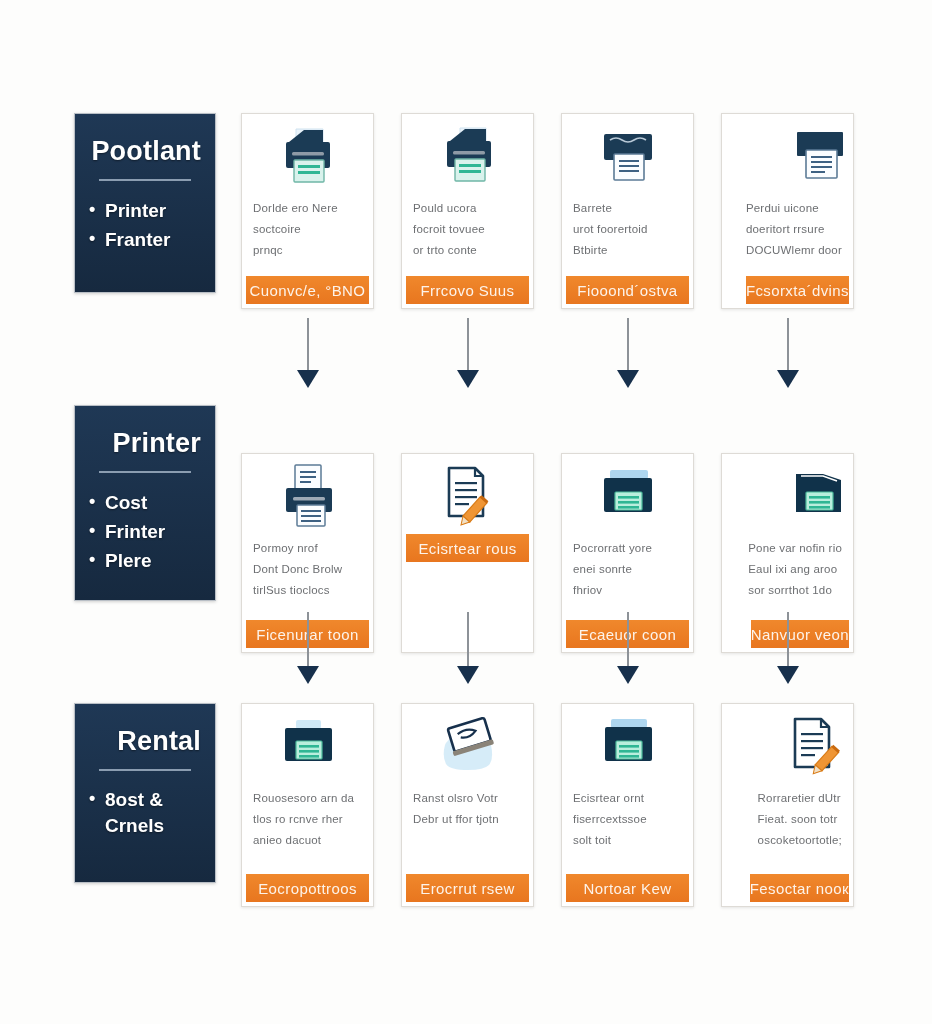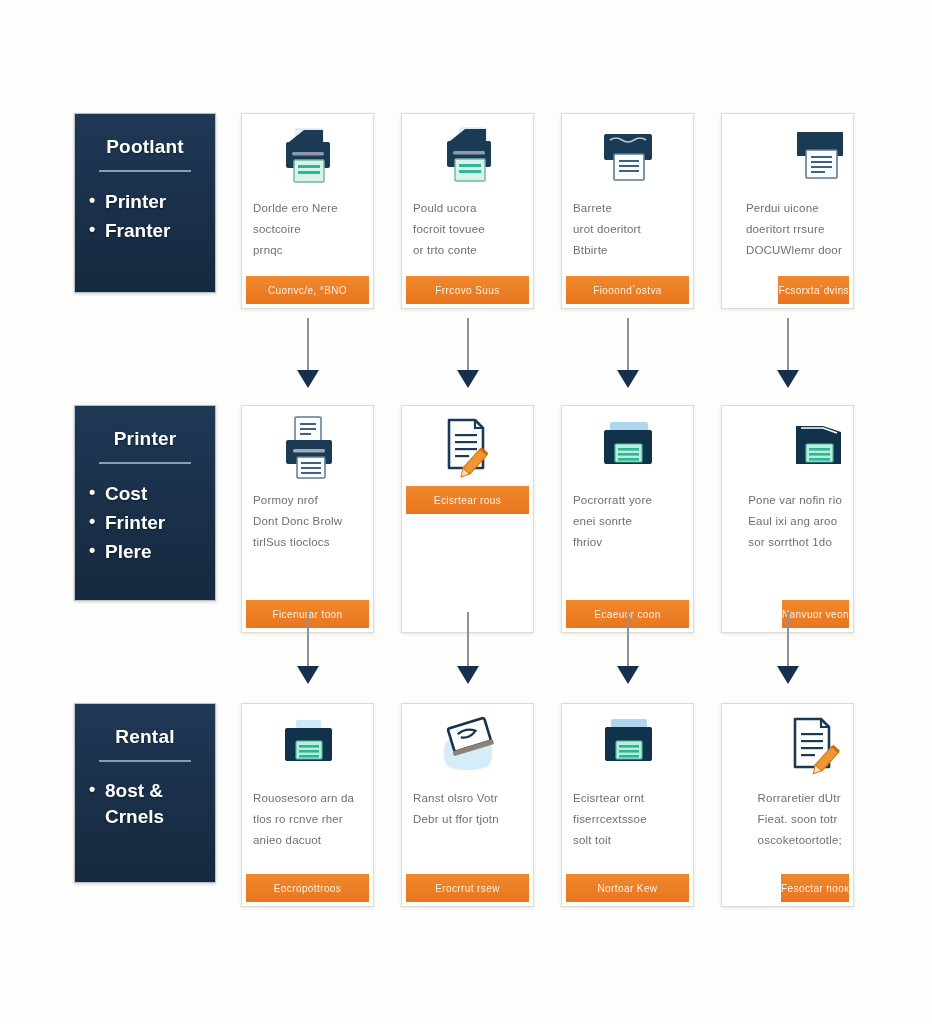--- a/index.html
+++ b/index.html
@@ -44,23 +44,23 @@
     box-sizing: border-box;
     color: #ffffff;
     padding: 22px 14px 18px 14px;
     box-shadow: 0 1px 3px rgba(0,0,0,0.18);
   }
   .panel-1 { height: 180px; }
   .panel-2 { height: 196px; }
   .panel-3 { height: 180px; }
 
   .panel-title {
-    font-size: 19px;
+    font-size: 27px;
     font-weight: bold;
-    text-align: center;
+    text-align: right;
     letter-spacing: 0.2px;
     text-shadow: 0 1px 2px rgba(0,0,0,0.45);
     margin: 0 0 2px 0;
     white-space: nowrap;
   }
   .panel-rule {
     height: 2px;
     background: #9fb0c3;
     margin: 12px 10px 16px 10px;
     opacity: 0.85;
@@ -97,21 +97,21 @@
     width: 133px;
     background: #ffffff;
     border: 1px solid #dedbd6;
     box-sizing: border-box;
     box-shadow: 0 1px 3px rgba(0,0,0,0.10);
     display: flex;
     flex-direction: column;
     overflow: hidden;
   }
   .card-h-1 { height: 196px; }
-  .card-h-2 { height: 228px; }
+  .card-h-2 { height: 200px; margin-top: 48px; }
   .card-h-3 { height: 204px; }
 
   .card-c0 { left: 241px; }
   .card-c1 { left: 401px; }
   .card-c2 { left: 561px; }
   .card-c3 { left: 721px; align-items: flex-end; }
 
   .card-icon {
     height: 74px;
     display: flex;
@@ -132,21 +132,21 @@
     filter: blur(0.45px);
     white-space: nowrap;
     overflow: hidden;
   }
   .card-cta {
     flex: 0 0 auto;
     height: 28px;
     background: #ec7f26;
     background: linear-gradient(180deg, #f0882c 0%, #e8761f 100%);
     color: #fdf3ea;
-    font-size: 10px;
+    font-size: 15px;
     letter-spacing: 0.4px;
     display: flex;
     align-items: center;
     justify-content: center;
     filter: blur(0.4px);
     margin: 0 4px 4px 4px;
   }
 
   
   .arrow {
@@ -245,21 +245,21 @@
           <rect x="10" y="8" width="48" height="26" rx="2" fill="#1b3b55"></rect>
           <path d="M16 14 q6 -4 12 0 q6 4 12 0 q6 -4 12 0" fill="none" stroke="#b9c9d7" stroke-width="1.6"></path>
           <rect x="20" y="28" width="30" height="26" rx="1" fill="#fbfdff" stroke="#5c7b96" stroke-width="1.6"></rect>
           <rect x="25" y="34" width="20" height="2" fill="#3f6283"></rect>
           <rect x="25" y="39" width="20" height="2" fill="#3f6283"></rect>
           <rect x="25" y="44" width="20" height="2" fill="#3f6283"></rect>
         </svg>
       </div>
       <div class="card-body">
         <div class="card-line">Barrete</div>
-        <div class="card-line">urot doeritort</div>
+        <div class="card-line">urot foorertoid</div>
         <div class="card-line">Btbirte</div>
       </div>
       <div class="card-cta">Fiooond´ostva</div>
     </div>
 
     <div class="card card-h-1 card-c3">
       <div class="card-icon">
         <svg width="68" height="62" viewBox="0 0 68 62">
           <rect x="12" y="6" width="46" height="24" rx="1" fill="#1b3b55"></rect>
           <rect x="21" y="24" width="31" height="28" rx="1" fill="#fbfdff" stroke="#5c7b96" stroke-width="1.6"></rect>

